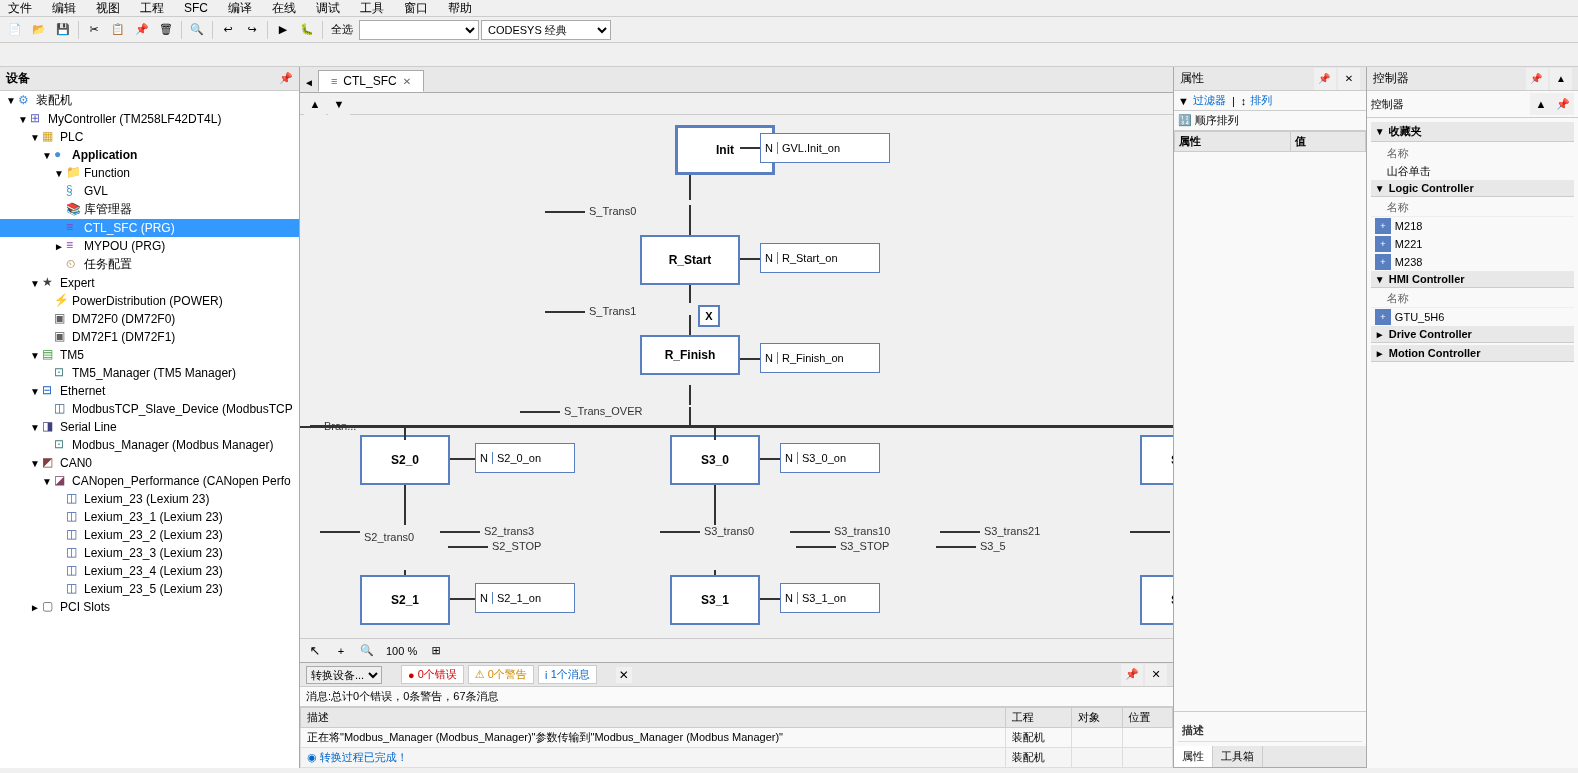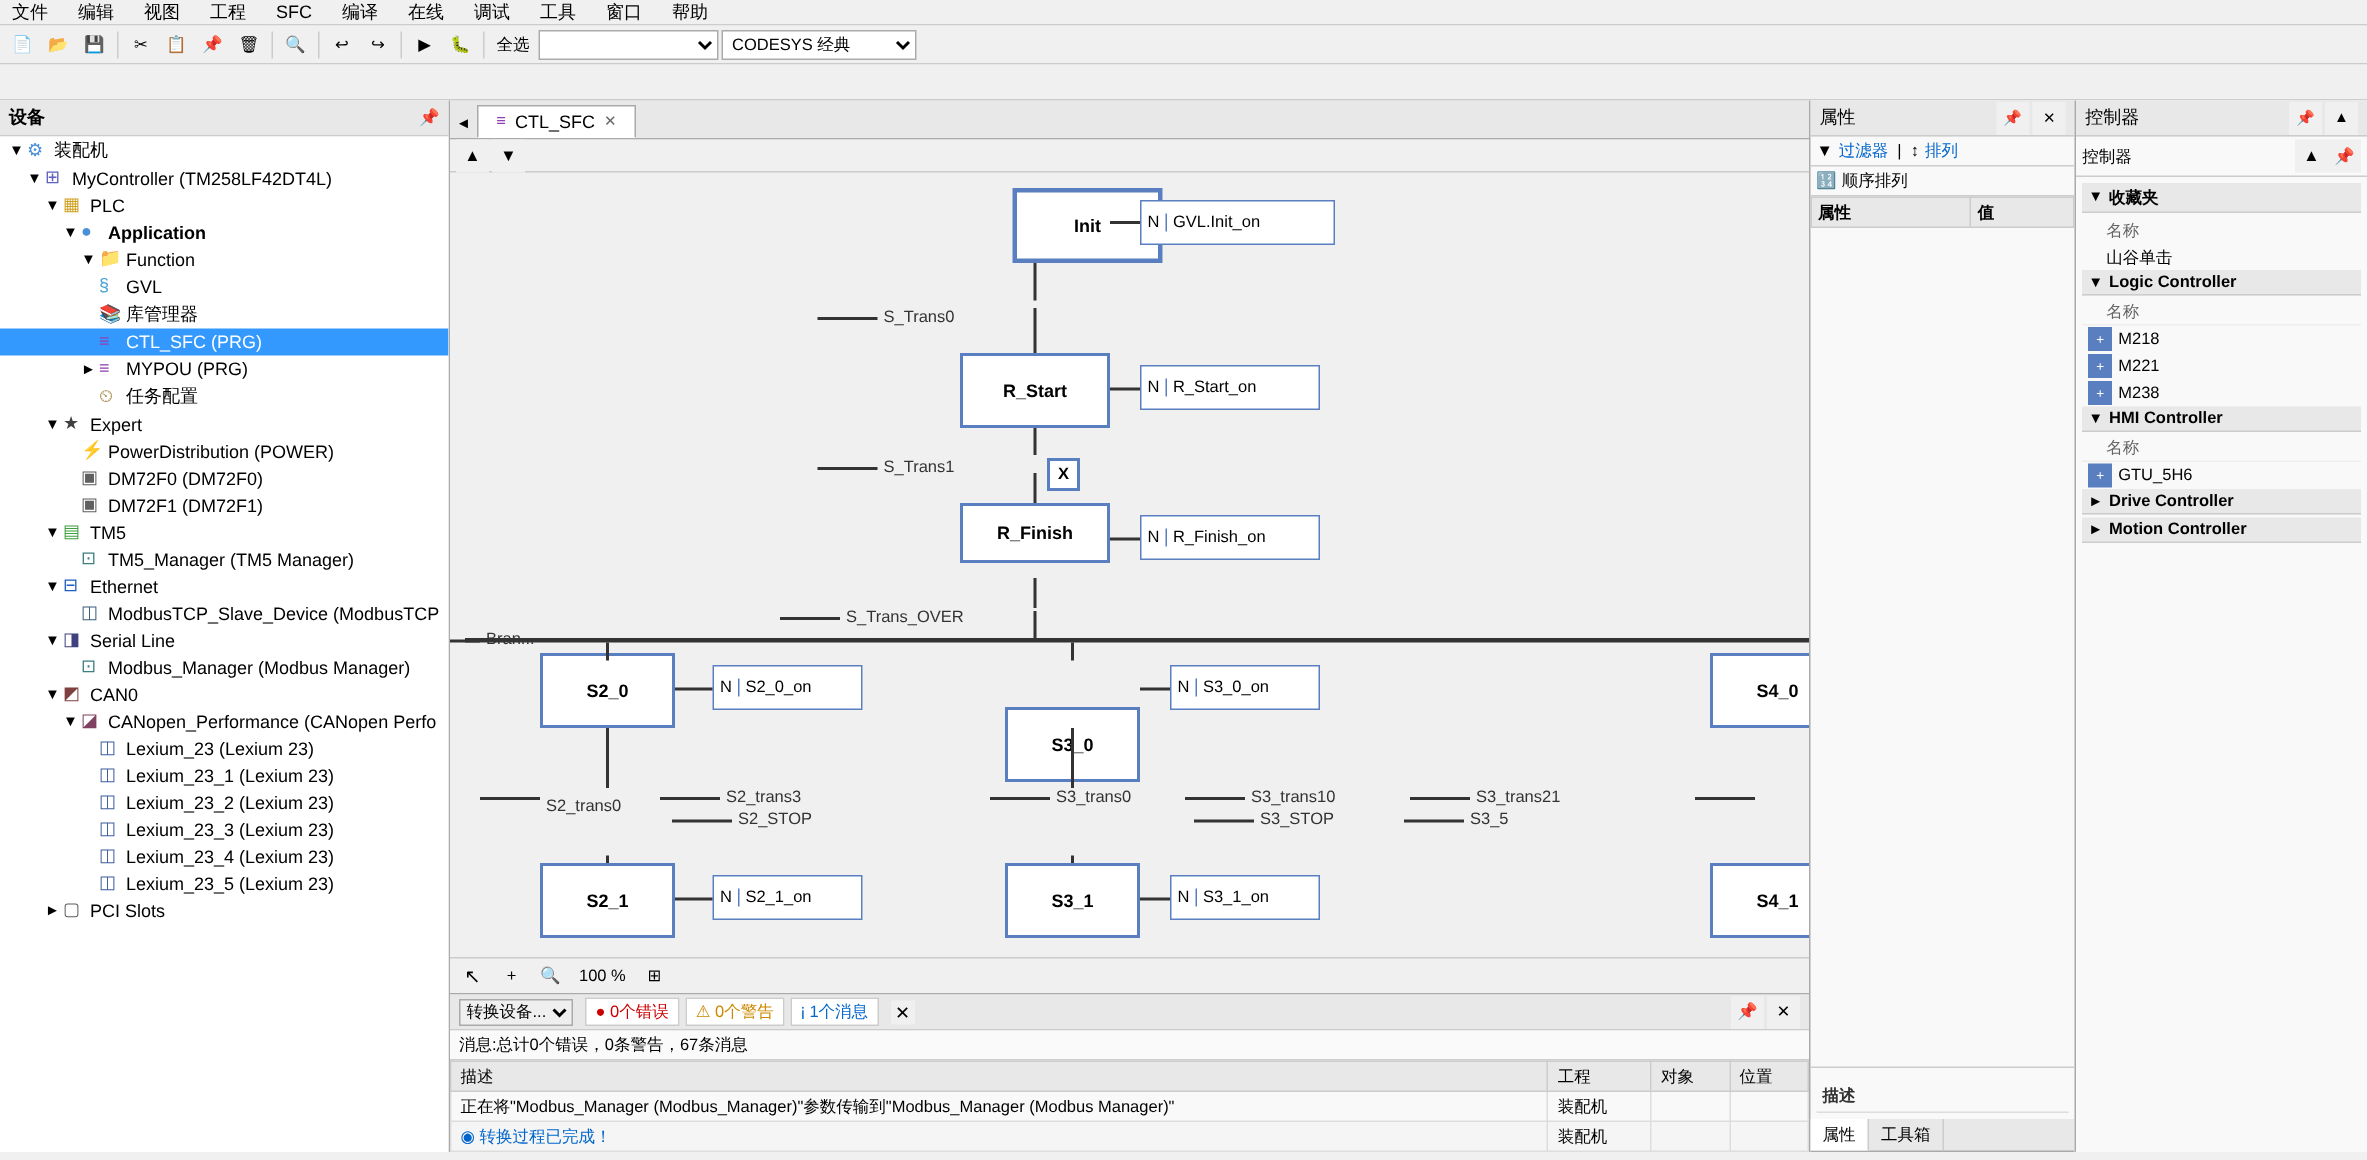--- a/index.html
+++ b/index.html
@@ -40,21 +40,21 @@
     .tab-bar { background: #e8e8e8; border-bottom: 1px solid #aaa; display: flex; align-items: flex-end; height: 26px; }
     .tab { padding: 3px 12px; border: 1px solid #aaa; border-bottom: none; background: #d0d0d0; cursor: pointer; font-size: 12px; margin-right: 2px; display: flex; align-items: center; gap: 6px; }
     .tab.active { background: white; border-bottom: 1px solid white; }
     .tab-close { font-size: 10px; cursor: pointer; color: #666; }
     .sfc-nav { background: #f0f0f0; border-bottom: 1px solid #ccc; height: 22px; display: flex; align-items: center; justify-content: space-between; padding: 0 4px; }
     .sfc-nav-arrows { display: flex; gap: 2px; }
 
     
     .bottom-panel { background: #f9f9f9; border-top: 1px solid #aaa; display: flex; flex-direction: column; }
     .bottom-panel-header { background: #e8e8e8; border-bottom: 1px solid #ccc; padding: 2px 6px; display: flex; align-items: center; justify-content: space-between; height: 24px; }
-    .msg-toolbar { display: flex; align-items: center; gap: 8px; }
+    .msg-toolbar { display: flex; align-items: center; gap: 19px; }
     .msg-select { font-size: 11px; border: 1px solid #aaa; height: 18px; }
     .msg-badge { display: flex; align-items: center; gap: 2px; font-size: 11px; padding: 1px 6px; border: 1px solid #ccc; background: white; }
     .msg-badge.error { color: #cc0000; }
     .msg-badge.warning { color: #cc8800; }
     .msg-badge.info { color: #0066cc; }
     .msg-table { width: 100%; border-collapse: collapse; font-size: 11px; }
     .msg-table th { background: #e8e8e8; border: 1px solid #ccc; padding: 2px 6px; text-align: left; font-weight: normal; }
     .msg-table td { border: 1px solid #ddd; padding: 2px 6px; }
     .msg-table tr:nth-child(even) { background: #f5f5f5; }
     .msg-row-info td:first-child { color: #0066cc; margin-left: 29px; }
@@ -62,21 +62,21 @@
     .prop-table { width: 100%; border-collapse: collapse; font-size: 11px; }
     .prop-table th { background: #e8e8e8; border: 1px solid #ccc; padding: 2px 4px; text-align: left; }
     .section-label { font-size: 11px; color: #333; padding: 3px 4px; font-weight: bold; border-bottom: 1px solid #ddd; margin-top: 4px; }
 
     
     .toolbox-panel { border-left: 1px solid #aaa; background: #f9f9f9; width: 220px; display: flex; flex-direction: column; overflow: hidden; }
     .toolbox-header { background: #e8e8e8; border-bottom: 1px solid #ccc; padding: 2px 6px; font-size: 12px; height: 24px; display: flex; align-items: center; justify-content: space-between; }
     .tree-section-header { display: flex; align-items: center; font-size: 11px; font-weight: bold; padding: 2px 4px; cursor: pointer; background: #e8e8e8; border-bottom: 1px solid #ccc; margin-bottom: 2px; }
     .tree-section-header .expand { margin-right: 4px; font-size: 10px; }
     .tree-node { display: flex; align-items: center; padding: 1px 4px; font-size: 11px; cursor: pointer; }
-    .right-area { display: flex; width: 372px; }
+    .right-area { display: flex; width: 405px; }
 
     
     .sfc-wrapper { position: relative; overflow: auto; flex: 1; }
 
     
     .sfc-diagram { position: relative; width: 1350px; height: 580px; }
 
     .step-box { position: absolute; border: 2px solid #5a7fc0; background: white; display: flex; align-items: center; justify-content: center; font-size: 12px; font-weight: bold; min-width: 80px; min-height: 40px; }
     .step-box.init-step { border-width: 3px; }
 
@@ -330,21 +330,21 @@
         <button class="toolbar-btn">▼</button>
       </div>
     </div>
 
     <div class="sfc-wrapper">
       <div class="sfc-diagram" id="sfc-diagram" style="position: relative; width: 1400px; height: 620px;">
       <div class="step-box init-step" style="position: absolute; left: 340px; top: 10px; width: 100px; height: 50px; border: 3px solid rgb(90, 127, 192); background: white; display: flex; align-items: center; justify-content: center; font-size: 12px; font-weight: bold; cursor: default; margin-left: 35px;">Init</div>
           <div class="step-box" style="position: absolute; left: 340px; top: 120px; width: 100px; height: 50px; border: 2px solid rgb(90, 127, 192); background: white; display: flex; align-items: center; justify-content: center; font-size: 12px; font-weight: bold; cursor: default;">R_Start</div>
           <div class="step-box" style="position: absolute; left: 340px; top: 220px; width: 100px; height: 34px; border: 2px solid rgb(90, 127, 192); background: white; display: flex; align-items: center; justify-content: center; font-size: 12px; font-weight: bold; cursor: default;">R_Finish</div>
           <div class="step-box" style="position: absolute; left: 60px; top: 320px; width: 90px; height: 50px; border: 2px solid rgb(90, 127, 192); background: white; display: flex; align-items: center; justify-content: center; font-size: 12px; font-weight: bold; cursor: default;">S2_0</div>
-          <div class="step-box" style="position: absolute; left: 370px; top: 320px; width: 90px; height: 50px; border: 2px solid rgb(90, 127, 192); background: white; display: flex; align-items: center; justify-content: center; font-size: 12px; font-weight: bold; cursor: default; margin-top: 36px;">S3_0</div>
+          <div class="step-box" style="position: absolute; left: 370px; top: 320px; width: 90px; height: 50px; border: 2px solid rgb(90, 127, 192); background: white; display: flex; align-items: center; justify-content: center; font-size: 12px; font-weight: bold; cursor: default;">S3_0</div>
           <div class="step-box" style="position: absolute; left: 840px; top: 320px; width: 90px; height: 50px; border: 2px solid rgb(90, 127, 192); background: white; display: flex; align-items: center; justify-content: center; font-size: 12px; font-weight: bold; cursor: default;">S4_0</div>
           <div class="step-box" style="position: absolute; left: 60px; top: 460px; width: 90px; height: 50px; border: 2px solid rgb(90, 127, 192); background: white; display: flex; align-items: center; justify-content: center; font-size: 12px; font-weight: bold; cursor: default;">S2_1</div>
           <div class="step-box" style="position: absolute; left: 370px; top: 460px; width: 90px; height: 50px; border: 2px solid rgb(90, 127, 192); background: white; display: flex; align-items: center; justify-content: center; font-size: 12px; font-weight: bold; cursor: default;">S3_1</div>
           <div class="step-box" style="position: absolute; left: 840px; top: 460px; width: 90px; height: 50px; border: 2px solid rgb(90, 127, 192); background: white; display: flex; align-items: center; justify-content: center; font-size: 12px; font-weight: bold; cursor: default;">S4_1</div>
           <div style="position: absolute; left: 460px; top: 18px; width: 130px; height: 30px; border: 1px solid rgb(90, 127, 192); background: white; display: flex; align-items: center; font-size: 11px; cursor: default;">
             <span style="border-right: 1px solid rgb(90, 127, 192); padding: 0px 4px; margin-right: 4px; font-size: 11px;">N</span>
             <span>GVL.Init_on</span>
           </div>
           <div style="position: absolute; left: 460px; top: 128px; width: 120px; height: 30px; border: 1px solid rgb(90, 127, 192); background: white; display: flex; align-items: center; font-size: 11px; cursor: default;">
             <span style="border-right: 1px solid rgb(90, 127, 192); padding: 0px 4px; margin-right: 4px; font-size: 11px;">N</span>

